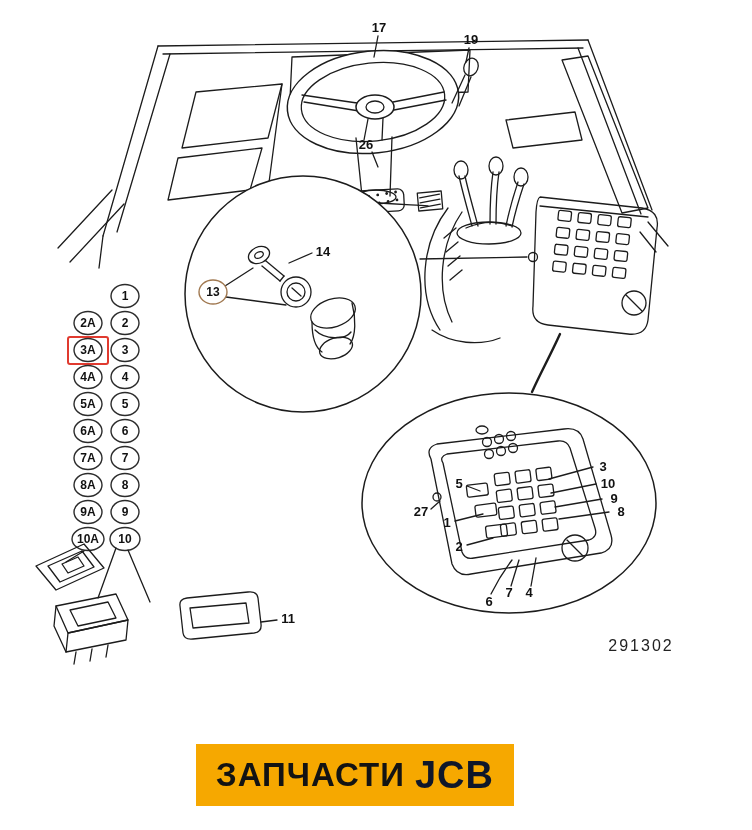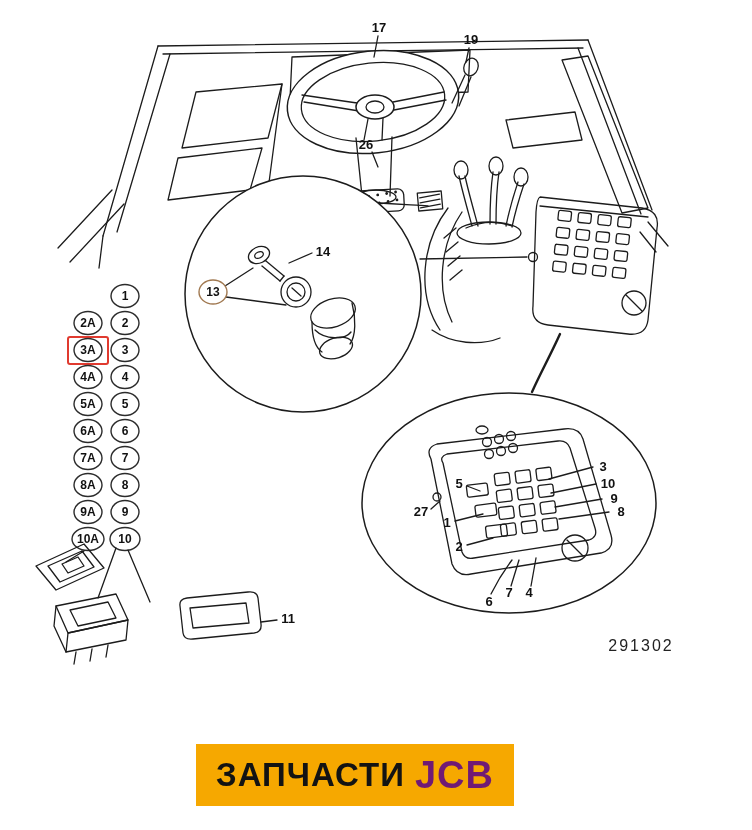--- a/index.html
+++ b/index.html
@@ -15,21 +15,21 @@
   .co  { font:700 13px "Liberation Sans", sans-serif; fill:#111; text-anchor:middle; }
   .cn  { font:700 12px "Liberation Sans", sans-serif; fill:#111; text-anchor:middle; }
   .dwg { font:400 16px "Liberation Sans", sans-serif; fill:#222; letter-spacing:2px; text-anchor:middle; }
 
   .circb { fill:#fff; stroke:#2b2b2b; stroke-width:1.4; }
   .circ13 { fill:#fff; stroke:#a07850; stroke-width:1.4; }
 
   .banner { position:absolute; left:196px; top:744px; width:318px; height:62px;
             background:#F6A800; display:flex; align-items:center; justify-content:center; gap:10px;text-align:center; }
   .banner .t { font:700 33px "Liberation Sans", sans-serif; color:#131313; letter-spacing:1px; }
-  .banner .b { font:900 38px "Liberation Sans", sans-serif; color:#701a75; letter-spacing:1px; }
+  .banner .b { font:900 38px "Liberation Sans", sans-serif; color:#0f172a; letter-spacing:1px; }
 </style>
 </head>
 <body>
 
 <div class="stage">
 
 <svg width="752" height="830" viewBox="0 0 752 830">
 
   <g>
     <path class="ln" d="M158 46 L588 40"></path>

